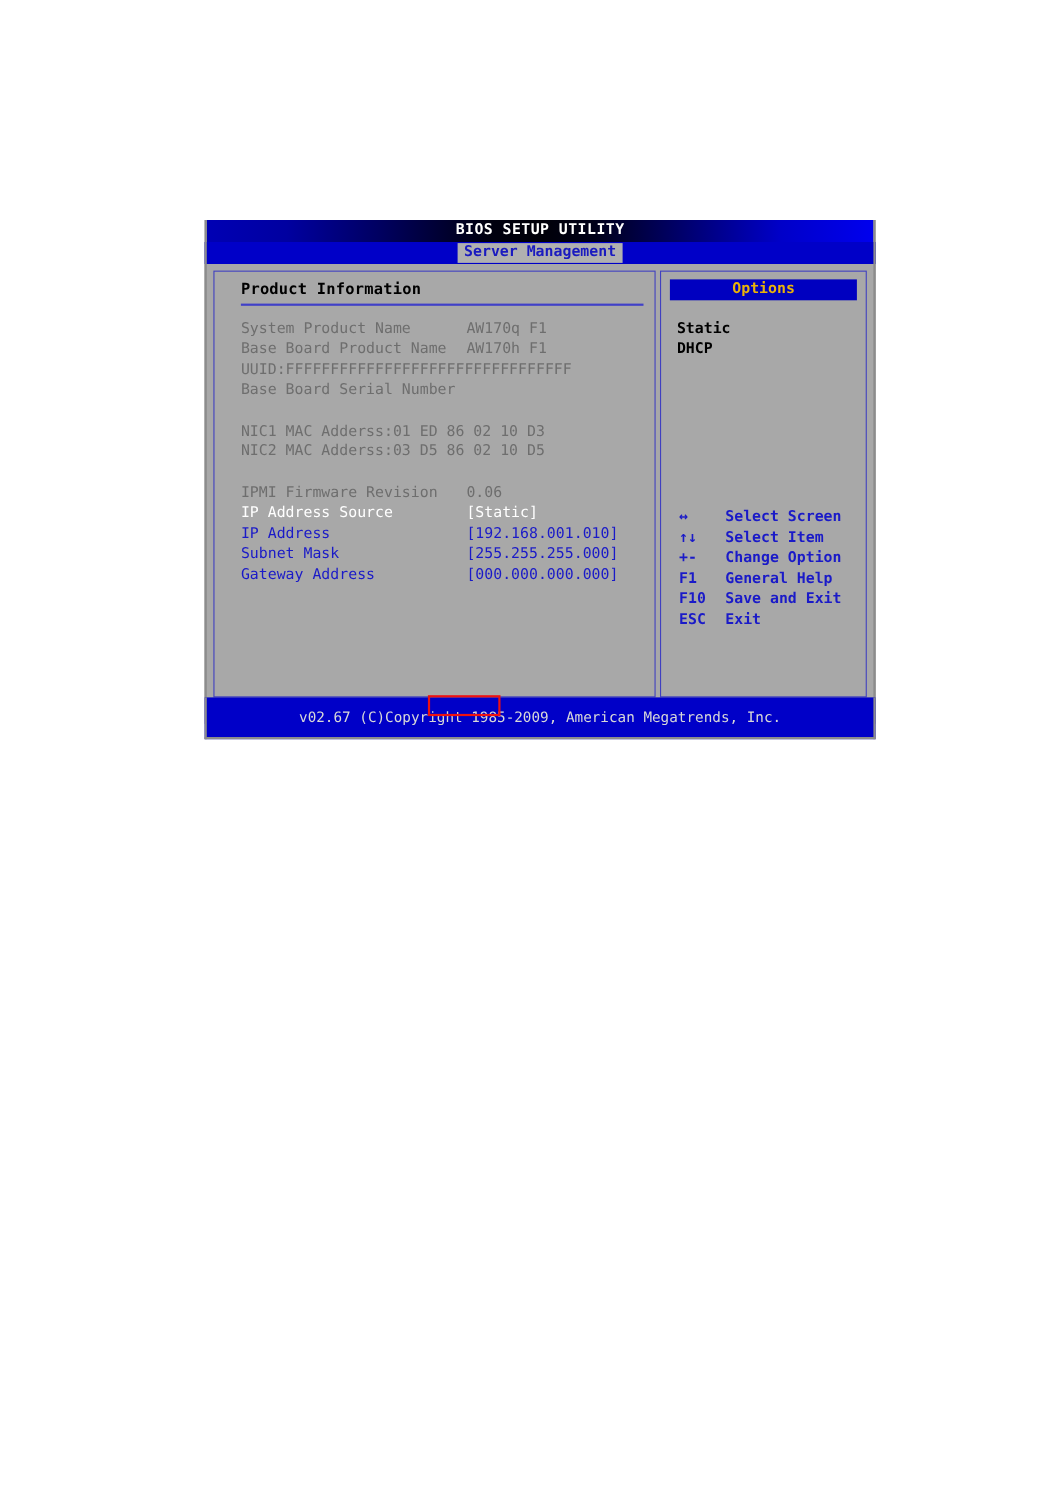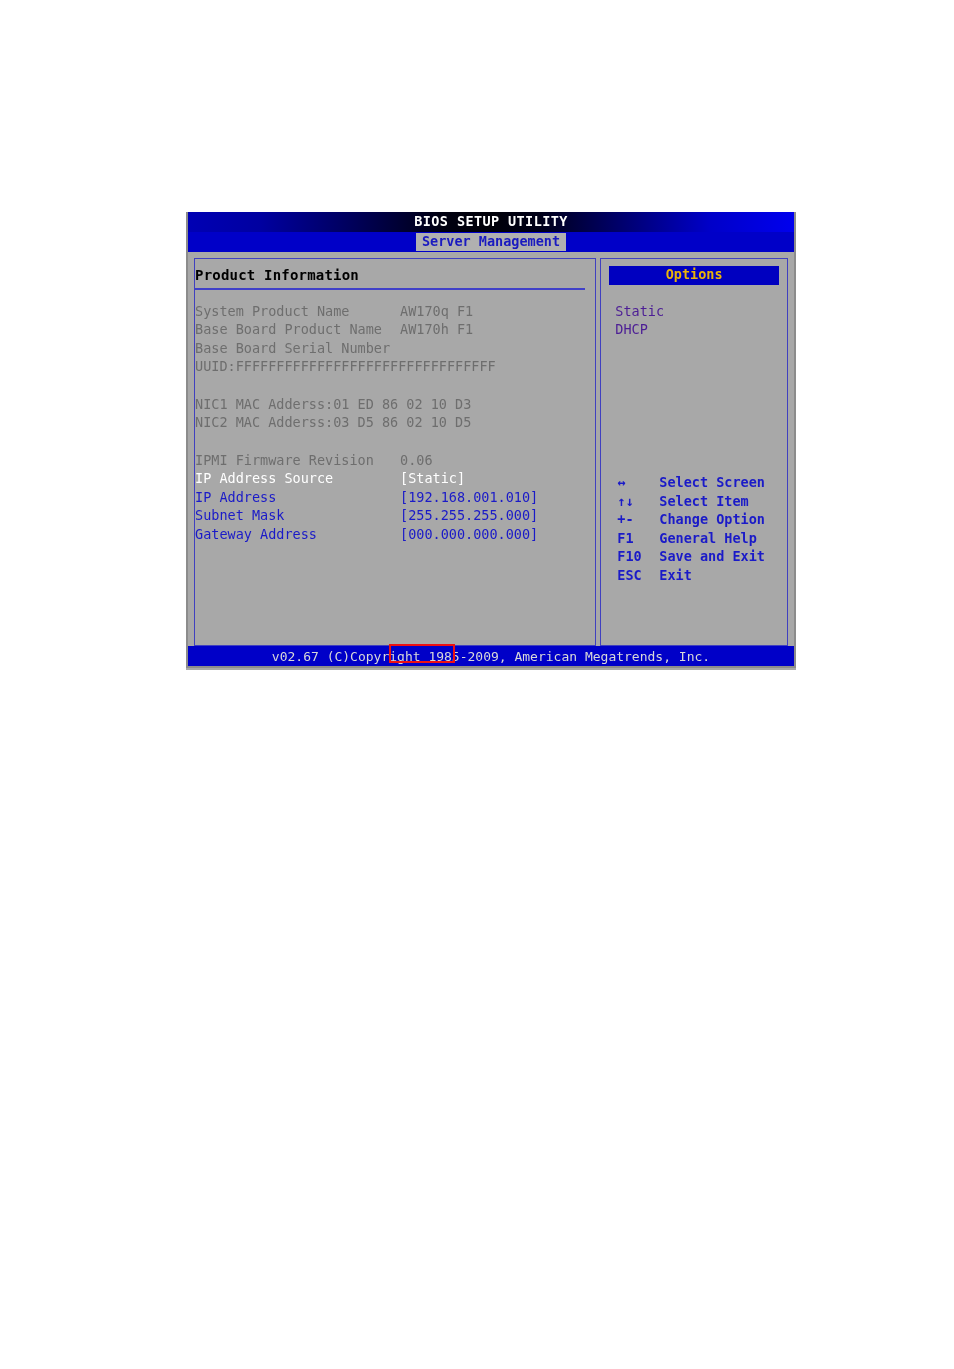--- a/index.html
+++ b/index.html
@@ -11,21 +11,21 @@
     width: 954px;
     height: 1369px;
     position: relative;
     font-family: "DejaVu Sans Mono", "Liberation Mono", monospace;
   }
 
   
   #bios-window {
     position: absolute;
     left: 186px;
-    top: 212px;
+    top: 200px;
     width: 610px;
     height: 458px;
     background: #a8a8a8;
     box-sizing: border-box;
     font-size: 13.5px;
     line-height: 1;
   }
 
   
   .title-bar {
@@ -86,21 +86,21 @@
     gap: 0;
   }
 
   .panel {
     border: 1px solid #4040c0;
     background: #a8a8a8;
     box-sizing: border-box;
   }
   .panel-left {
     width: 405px;
-    padding: 9px 10px 0 0;
+    padding: 9px 10px 0 24px;
   }
   .panel-right {
     width: 189px;
     margin-left: 4px;
     padding: 7px 0 0 0;
   }
 
   
   .section-title {
     color: #000000;
@@ -156,24 +156,24 @@
     font-size: 13.5px;
     text-align: center;
     margin: 0 8px;
     padding: 2px 0 3px 0;
     line-height: 1;
   }
   .options-list {
     margin: 17px 0 0 14px;
   }
   .option-item {
-    color: #4c1d95;
+    color: #000000;
     height: 18.5px;
     line-height: 18.5px;
-    font-weight: normal;
+    font-weight: bold;
     white-space: nowrap;
   }
 
   .nav-help {
     margin: 135px 0 0 16px;
   }
   .nav-row {
     display: flex;
     height: 18.5px;
     align-items: center;
@@ -182,21 +182,21 @@
     white-space: nowrap;
   }
   .nav-key {
     width: 42px;
     flex: 0 0 42px;
   }
 
   
   .footer-bar {
     position: relative;
-    height: 22px;
+    height: 38px;
     background: #0000c8;
     display: flex;
     align-items: center;
     justify-content: center;
     border-left: 2px solid #8c8c8c;
     border-right: 2px solid #8c8c8c;
     border-bottom: 2px solid #8c8c8c;
     box-sizing: border-box;
   }
   .footer-text {
@@ -230,26 +230,26 @@
         <span class="row-value txt-dim">AW170q F1</span>
       </div>
 
 
       <div class="row">
         <span class="row-label txt-dim">Base Board Product Name</span>
         <span class="row-value txt-dim">AW170h F1</span>
       </div>
 
       <div class="row">
+        <span class="fullrow txt-dim">UUID:FFFFFFFFFFFFFFFFFFFFFFFFFFFFFFFF</span>
+      </div>
+
+      <div class="row">
         <span class="row-label txt-dim">Base Board Serial Number</span>
         <span class="row-value txt-dim"></span>
-      </div>
-
-      <div class="row">
-        <span class="fullrow txt-dim">UUID:FFFFFFFFFFFFFFFFFFFFFFFFFFFFFFFF</span>
       </div>
 
       <div class="gap-block"></div>
 
       <div class="row">
         <span class="fullrow txt-dim">NIC1 MAC Adderss:01 ED 86 02 10 D3</span>
       </div>
 
       <div class="row">
         <span class="fullrow txt-dim">NIC2 MAC Adderss:03 D5 86 02 10 D5</span>

